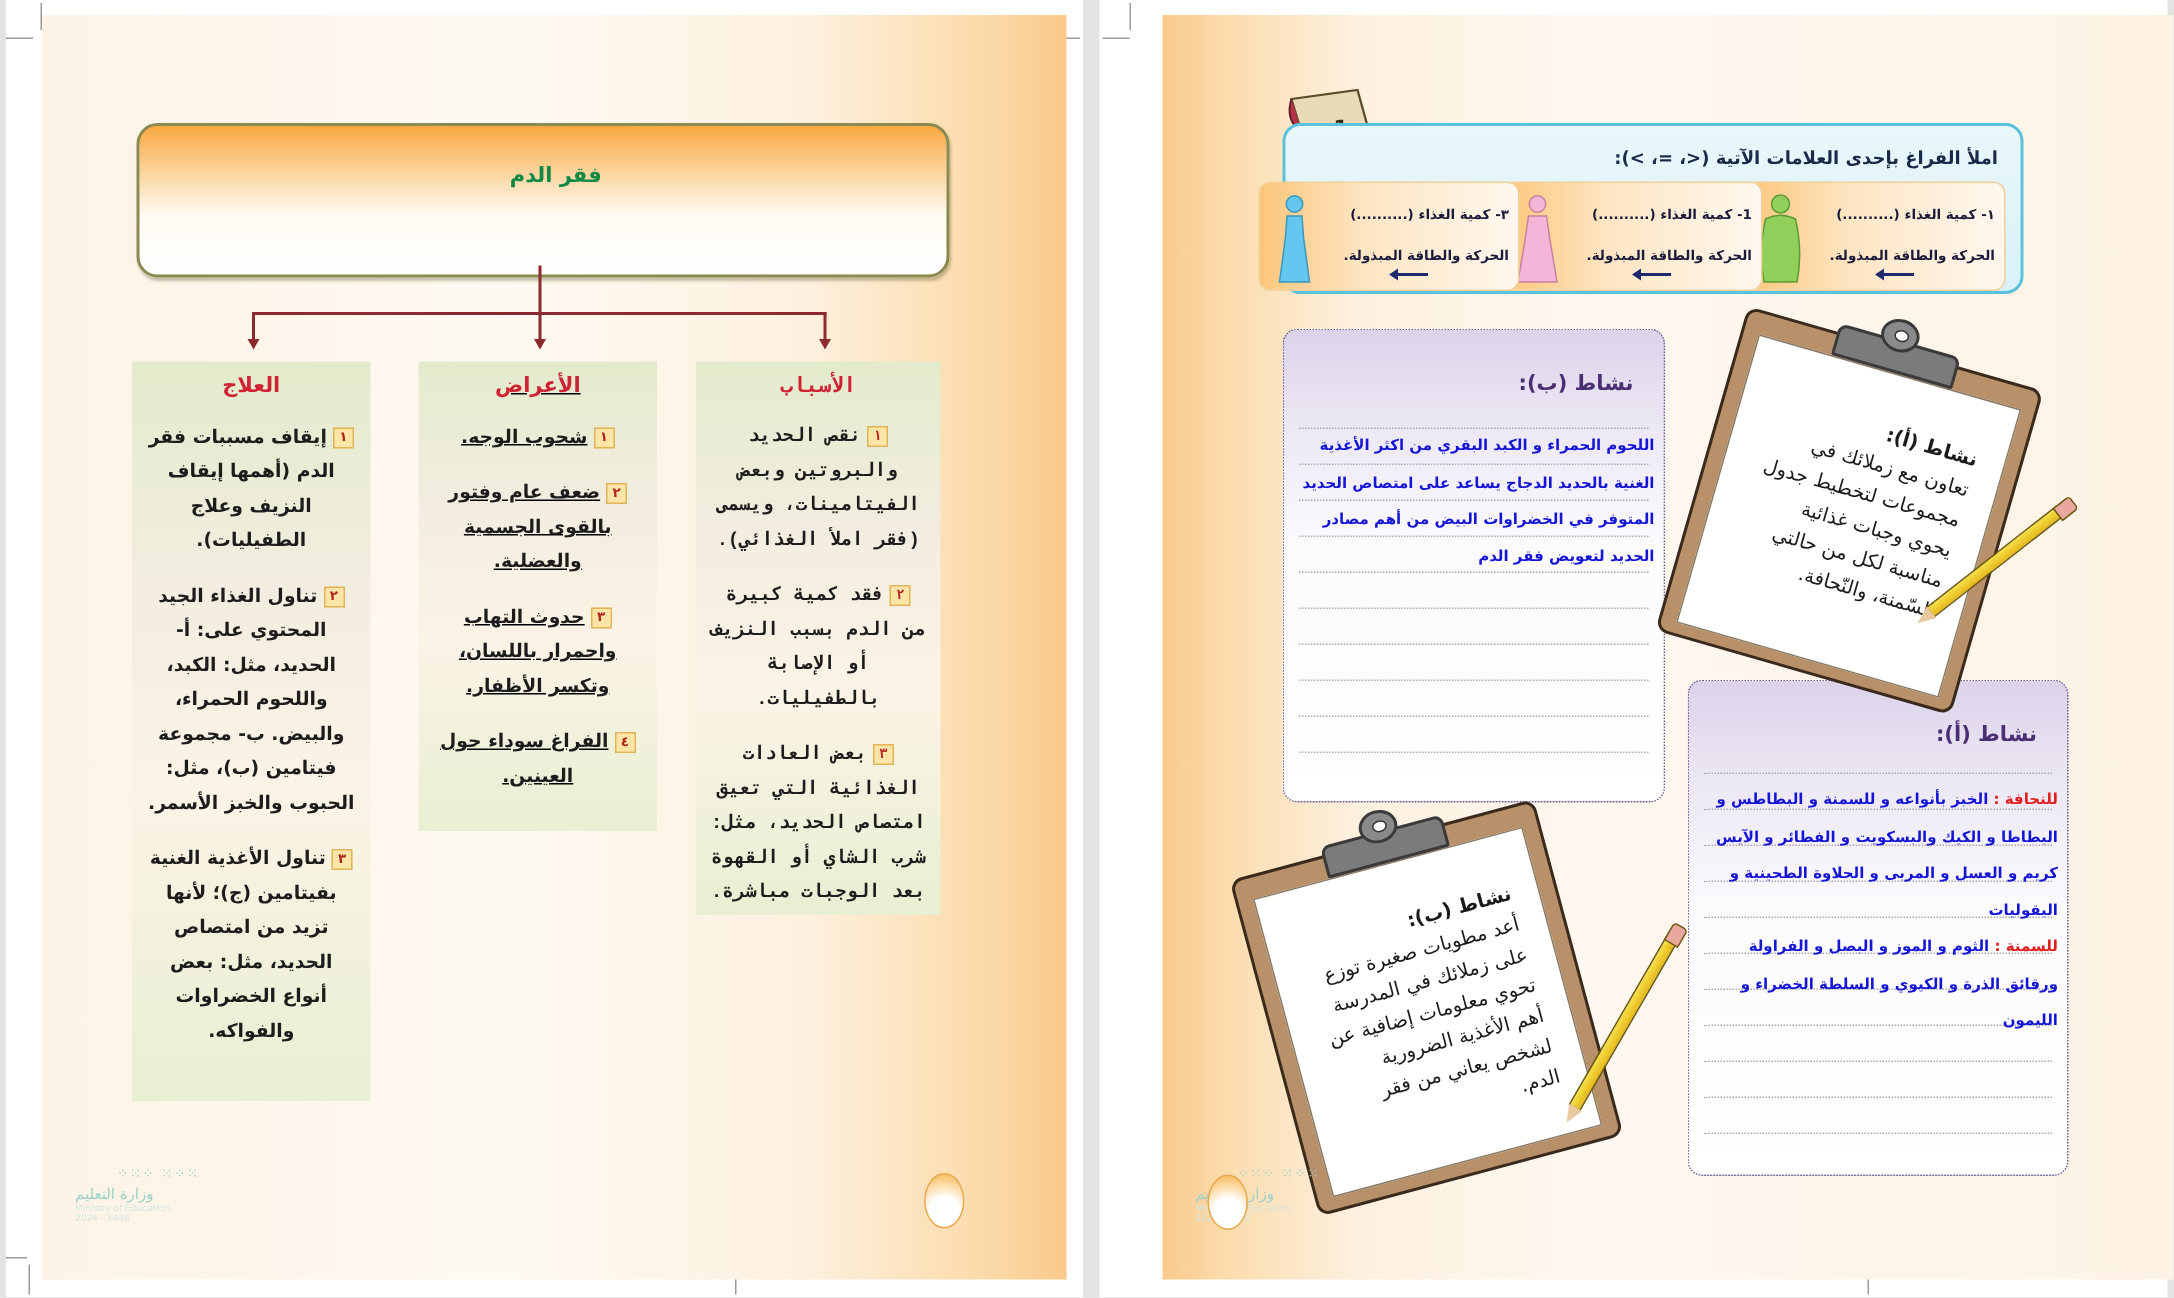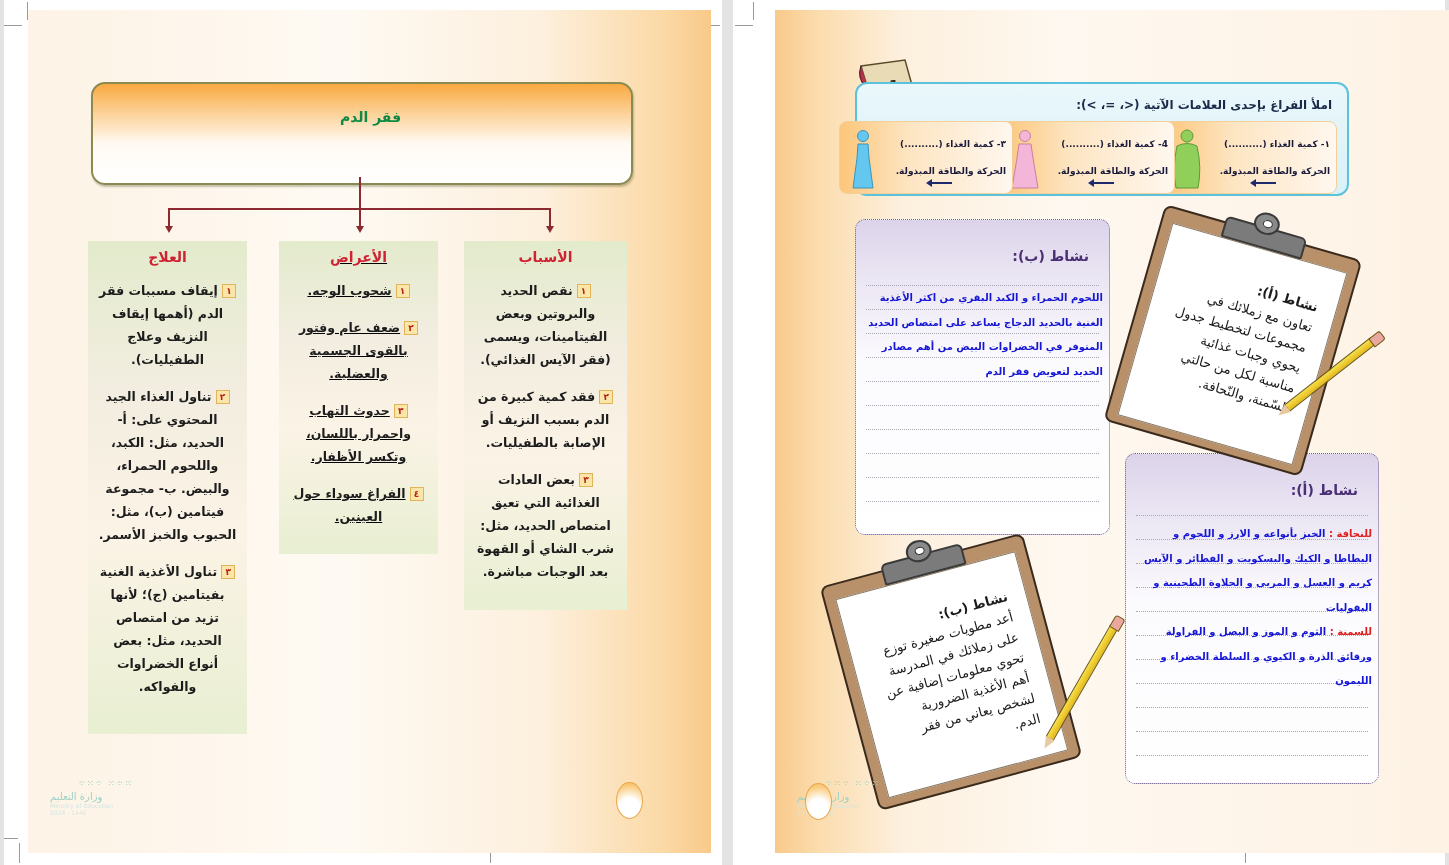--- a/index.html
+++ b/index.html
@@ -104,23 +104,23 @@
 
   <div class="conn" style="left:331px;top:167px;width:2px;height:32px;"></div>
   <div class="conn" style="left:140px;top:198px;width:383px;height:2px;"></div>
   <div class="conn" style="left:140px;top:198px;width:2px;height:20px;"></div>
   <div class="conn" style="left:331px;top:198px;width:2px;height:20px;"></div>
   <div class="conn" style="left:521px;top:198px;width:2px;height:20px;"></div>
   <div class="arrow" style="left:137px;top:216px;"></div>
   <div class="arrow" style="left:328px;top:216px;"></div>
   <div class="arrow" style="left:518px;top:216px;"></div>
 
-  <div class="col" style="left:436px;top:231px;width:163px;height:369px;">
+  <div class="col" style="left:436px;top:231px;width:163px;height:369px;font-family:Liberation Mono, monospace;">
     <div class="col-title">الأسباب</div>
-    <div class="col-item"><span class="num">١</span><span>نقص الحديد والبروتين وبعض الفيتامينات، ويسمى (فقر الآيس الغذائي).</span></div>
+    <div class="col-item"><span class="num">١</span><span>نقص الحديد والبروتين وبعض الفيتامينات، ويسمى (فقر املأ الغذائي).</span></div>
     <div class="col-item"><span class="num">٢</span><span>فقد كمية كبيرة من الدم بسبب النزيف أو الإصابة بالطفيليات.</span></div>
     <div class="col-item"><span class="num">٣</span><span>بعض العادات الغذائية التي تعيق امتصاص الحديد، مثل: شرب الشاي أو القهوة بعد الوجبات مباشرة.</span></div>
   </div>
 
   <div class="col" style="left:251px;top:231px;width:159px;height:313px;text-decoration:underline;">
     <div class="col-title">الأعراض</div>
     <div class="col-item"><span class="num">١</span><span>شحوب الوجه.</span></div>
     <div class="col-item"><span class="num">٢</span><span>ضعف عام وفتور بالقوى الجسمية والعضلية.</span></div>
     <div class="col-item"><span class="num">٣</span><span>حدوث التهاب واحمرار باللسان، وتكسر الأظفار.</span></div>
     <div class="col-item"><span class="num">٤</span><span>الفراغ سوداء حول العينين.</span></div>
@@ -160,21 +160,21 @@
       <div class="l1">١- كمية الغذاء (..........)</div>
       <div class="l2">الحركة والطاقة المبذولة.</div>
       <div class="arr"></div>
       <svg class="fig" viewBox="0 0 30 62">
         <circle cx="15" cy="8" r="6" fill="#8fcf5a" stroke="#5d9a36" stroke-width="1"></circle>
         <path d="M5 18 Q15 13 25 18 Q30 40 26 60 L4 60 Q0 40 5 18 Z" fill="#8fcf5a" stroke="#5d9a36" stroke-width="1"></path>
       </svg>
     </div>
 
     <div class="ex-card" style="right:172px;">
-      <div class="l1">4- كمية الغذاء (..........)</div>
+      <div class="l1">1- كمية الغذاء (..........)</div>
       <div class="l2">الحركة والطاقة المبذولة.</div>
       <div class="arr"></div>
       <svg class="fig" viewBox="0 0 30 62">
         <circle cx="15" cy="8" r="5.5" fill="#f4b6d8" stroke="#c9809f" stroke-width="1"></circle>
         <path d="M9 16 L21 16 L23 30 L28 60 L2 60 L7 30 Z" fill="#f4b6d8" stroke="#c9809f" stroke-width="1"></path>
       </svg>
     </div>
 
     <div class="ex-card" style="right:334px;">
       <div class="l1">٣- كمية الغذاء (..........)</div>
@@ -212,21 +212,21 @@
         <div class="act-line"></div>
         <div class="act-line"></div>
       <div class="act-line"></div>
         <div class="act-line"></div>
         <div class="act-line"></div>
         <div class="act-line"></div>
       <div class="act-line"></div>
         <div class="act-line"></div>
         <div class="act-line"></div>
     </div>
-    <div class="act-text" style="top:68px;"><span class="red">للنحافة :</span><span> الخبز بأنواعه و الارز و اللحوم و البطاطا و الكيك والبسكويت و الفطائر و الآيس كريم و العسل و المربى و الحلاوة الطحينية و البقوليات</span><br><span class="red">للسمنة :</span><span> الثوم و الموز و البصل و الفراولة ورقائق الذرة و الكيوي و السلطة الخضراء و الليمون</span></div>
+    <div class="act-text" style="top:68px;"><span class="red">للنحافة :</span><span> الخبز بأنواعه و للسمنة و البطاطس و البطاطا و الكيك والبسكويت و الفطائر و الآيس كريم و العسل و المربى و الحلاوة الطحينية و البقوليات</span><br><span class="red">للسمنة :</span><span> الثوم و الموز و البصل و الفراولة ورقائق الذرة و الكيوي و السلطة الخضراء و الليمون</span></div>
   </div>
 
   <div class="clip" style="left:355px;top:208px;width:220px;height:250px;transform:rotate(16deg);">
     <div class="clip-board" style="left:0;top:12px;width:205px;height:225px;"></div>
     <div class="clip-paper" style="left:12px;top:28px;width:182px;height:200px;">
       <div class="hd">نشاط (أ):</div>
       <div>تعاون مع زملائك في مجموعات لتخطيط جدول يحوي وجبات غذائية مناسبة لكل من حالتي السّمنة، والنّحافة.</div>
     </div>
     <div class="clip-clamp" style="left:62px;top:6px;width:84px;height:22px;"></div>
     <div class="clip-ring" style="left:90px;top:-8px;"></div>

